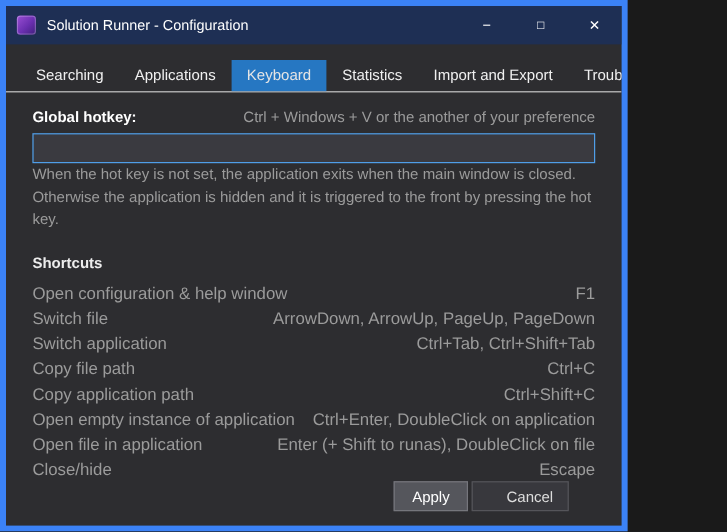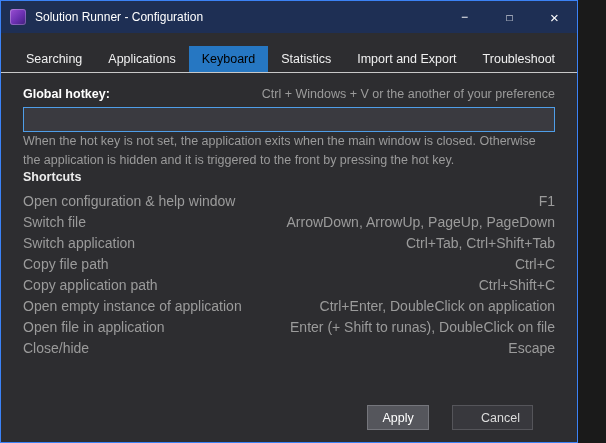--- a/index.html
+++ b/index.html
@@ -4,27 +4,27 @@
 <style>
   :root{
     --titlebar:#1e2f54;
     --bg:#2d2d30;
     --tab-selected:#2677c2;
     --input-border:#4f9ee8;
     --text-muted:#9b9b9b;
   }
   html,body{margin:0;padding:0;background:#1a1a1a;}
   .window{
-    width:578px;height:443px;
+    width:523px;height:443px;
     background:var(--bg);
     font-family:"Liberation Sans","DejaVu Sans",sans-serif;
     color:#dddddd;
     display:flex;flex-direction:column;
     box-sizing:border-box;
-    border:1px solid #3b82f6;
+    border:5px solid #3b82f6;
     overflow:hidden;
   }
   .titlebar{
     height:32px;flex:0 0 32px;
     background:var(--titlebar);
     display:flex;align-items:center;
     padding-left:9px;
   }
   .app-icon{
     width:16px;height:16px;border-radius:3px;flex:0 0 16px;
@@ -47,54 +47,54 @@
     display:flex;align-items:flex-end;
     margin-top:13px;
     padding-left:12px;
     border-bottom:1px solid #c8c8c8;
   }
   .tab{
     padding:6px 13px 6px 13px;
     font-size:12.5px;color:#f0f0f0;
     white-space:nowrap;cursor:default;
   }
-  .tab.selected{background:var(--tab-selected);color:#000000;}
+  .tab.selected{background:var(--tab-selected);color:#e5e5e5;}
 
   .content{
     flex:1;display:flex;flex-direction:column;
     padding:14px 22px 0 22px;
     box-sizing:border-box;
   }
   .hotkey-row{display:flex;justify-content:space-between;align-items:baseline;text-align:center;}
   .hotkey-label{color:#ffffff;font-weight:bold;font-size:12.5px;}
   .hotkey-hint{color:var(--text-muted);font-size:12.5px;}
   .hotkey-input{
     width:100%;box-sizing:border-box;height:25px;
     background:#3a3a40;border:1px solid var(--input-border);
     margin-top:6px;color:#eeeeee;padding:0 7px;font-size:12.5px;outline:none;
   }
   .desc{
     color:var(--text-muted);font-size:12.5px;line-height:1.5;
     margin-top:0;
   }
   .shortcuts-heading{
     color:#ececec;font-weight:bold;font-size:12.5px;
-    margin-bottom:7px;
+    margin-top:20px;margin-bottom:7px;
   }
   .shortcut-row{
     display:flex;justify-content:space-between;
     font-size:14px;color:var(--text-muted);
     padding:2.5px 0;
     align-items:center;
   }
   .s-label{white-space:nowrap;}
   .s-keys{white-space:nowrap;text-align:right;}
 
   .footer{
-    display:flex;justify-content:flex-end;gap:23px;
+    display:flex;justify-content:flex-end;gap:3px;
     padding:0 22px 12px 0;margin-top:auto;
   }
   .btn{
     min-width:62px;height:25px;padding:0 12px;
     font-size:12.5px;display:flex;align-items:center;justify-content:center;
     box-sizing:border-box;cursor:default;user-select:none;
   }
   .btn.apply{background:#55565c;color:#ffffff;border:1px solid #75767c;}
   .btn.cancel{background:#38383d;color:#dddddd;border:1px solid #55555a;padding-left:28px;}
 </style>

